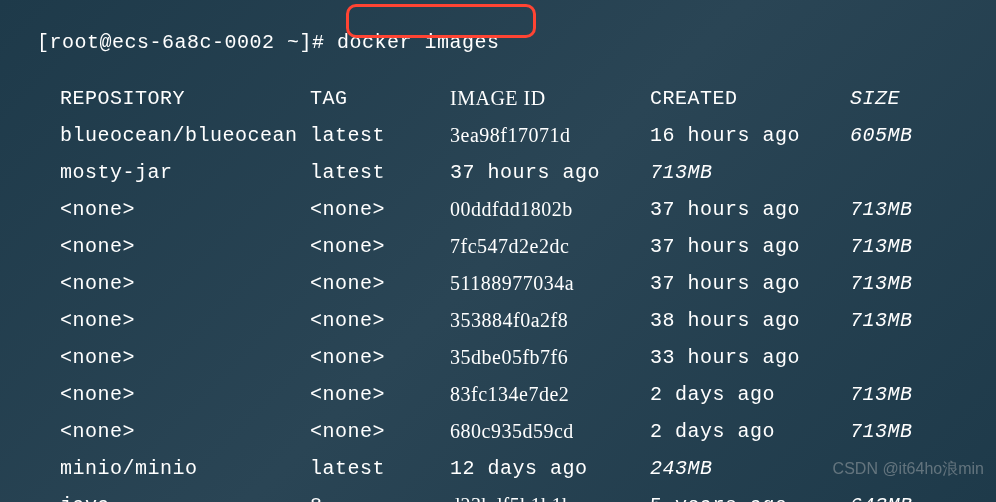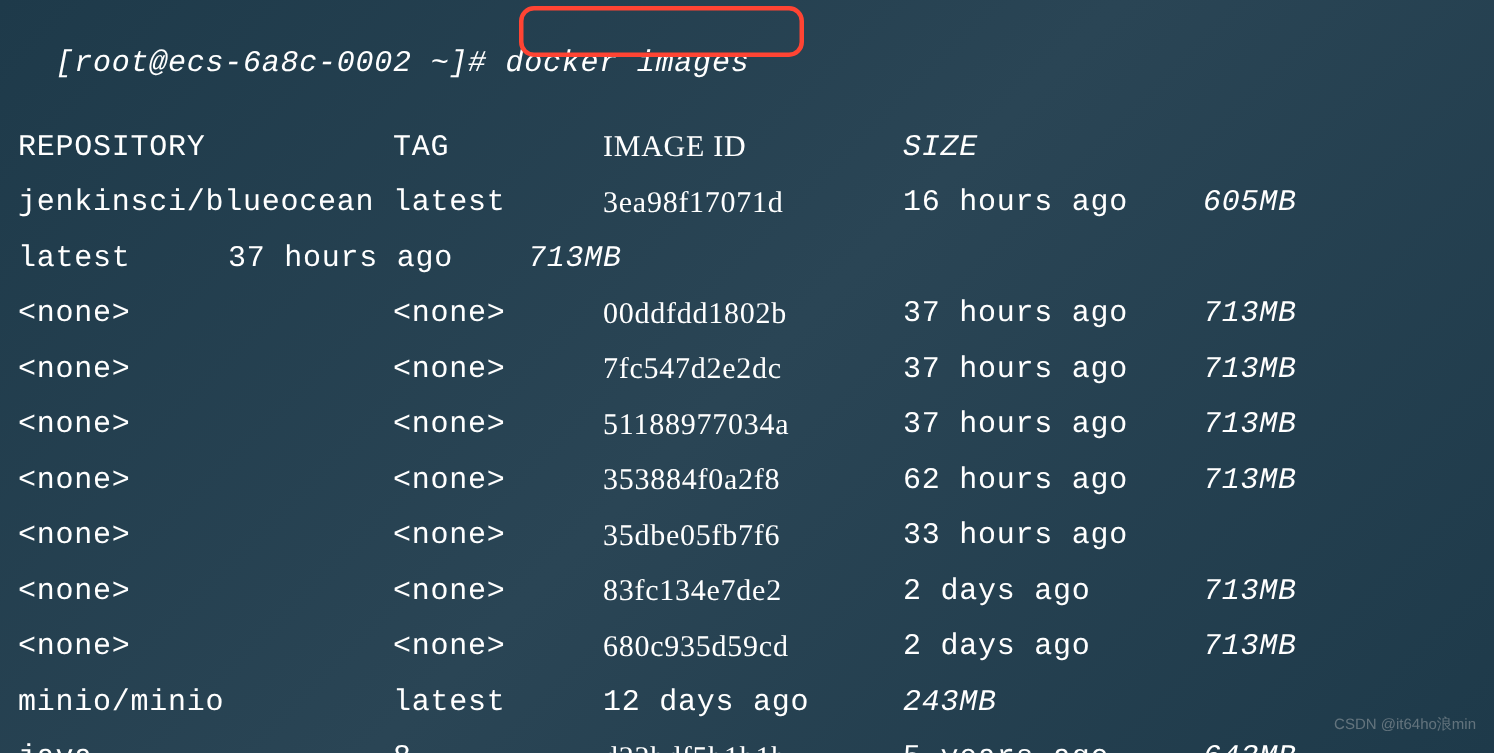--- a/index.html
+++ b/index.html
@@ -16,77 +16,78 @@
       width: 996px;
       height: 502px;
       overflow: hidden;
       position: relative;
       letter-spacing: 0.5px;
     }
     .prompt-line {
       margin-bottom: 10px;
       white-space: pre;
       position: relative;
-      font-style: italic;
     }
     .highlight-box {
       position: absolute;
       border: 3px solid #ff4433;
       border-radius: 10px;
       top: -4px;
       left: 334px;
       width: 190px;
       height: 34px;
       pointer-events: none;
     }
     .table {
       font-family: 'Courier New', Consolas, monospace;
     }
     .row {
       display: flex;
       margin-bottom: 14px;
       white-space: pre;
+      margin-left: 48px;
     }
     .col-repo { width: 250px; }
     .col-tag { width: 140px; font-family: Liberation Mono, monospace; }
     .col-id { width: 200px; font-family: Liberation Serif, serif; }
     .col-created { width: 200px; }
     .col-size { width: 100px; font-style: italic; }
     .watermark {
       position: absolute;
-      bottom: 12px;
+      bottom: 22px;
       right: 12px;
-      font-size: 10px;
+      font-size: 16px;
       color: rgba(200, 200, 200, 0.4);
       font-family: Arial, sans-serif;
       letter-spacing: 0;
     }
   </style>
 </head>
 <body>
 
 <div class="prompt-line">
   <span>[root@ecs-6a8c-0002 ~]# docker images</span>
   <div class="highlight-box"></div>
 </div>
 
 <div class="table">
   <div class="row">
     <span class="col-repo">REPOSITORY</span>
     <span class="col-tag">TAG</span>
     <span class="col-id">IMAGE ID</span>
+    <span class="col-created">CREATED</span>
     <span class="col-size">SIZE</span>
   </div>
   <div id="rows-container">
-      <div class="row"><span class="col-repo">jenkinsci/blueocean</span><span class="col-tag">latest</span><span class="col-id">3ea98f17071d</span><span class="col-created">16 hours ago</span><span class="col-size">605MB</span></div>
-      <div class="row"><span class="col-tag">latest</span><span class="col-created">37 hours ago</span><span class="col-size">713MB</span></div>
+      <div class="row"><span class="col-repo">blueocean/blueocean</span><span class="col-tag">latest</span><span class="col-id">3ea98f17071d</span><span class="col-created">16 hours ago</span><span class="col-size">605MB</span></div>
+      <div class="row"><span class="col-repo">mosty-jar</span><span class="col-tag">latest</span><span class="col-created">37 hours ago</span><span class="col-size">713MB</span></div>
       <div class="row"><span class="col-repo">&lt;none&gt;</span><span class="col-tag">&lt;none&gt;</span><span class="col-id">00ddfdd1802b</span><span class="col-created">37 hours ago</span><span class="col-size">713MB</span></div>
       <div class="row"><span class="col-repo">&lt;none&gt;</span><span class="col-tag">&lt;none&gt;</span><span class="col-id">7fc547d2e2dc</span><span class="col-created">37 hours ago</span><span class="col-size">713MB</span></div>
       <div class="row"><span class="col-repo">&lt;none&gt;</span><span class="col-tag">&lt;none&gt;</span><span class="col-id">51188977034a</span><span class="col-created">37 hours ago</span><span class="col-size">713MB</span></div>
-      <div class="row"><span class="col-repo">&lt;none&gt;</span><span class="col-tag">&lt;none&gt;</span><span class="col-id">353884f0a2f8</span><span class="col-created">62 hours ago</span><span class="col-size">713MB</span></div>
+      <div class="row"><span class="col-repo">&lt;none&gt;</span><span class="col-tag">&lt;none&gt;</span><span class="col-id">353884f0a2f8</span><span class="col-created">38 hours ago</span><span class="col-size">713MB</span></div>
       <div class="row"><span class="col-repo">&lt;none&gt;</span><span class="col-tag">&lt;none&gt;</span><span class="col-id">35dbe05fb7f6</span><span class="col-created">33 hours ago</span></div>
       <div class="row"><span class="col-repo">&lt;none&gt;</span><span class="col-tag">&lt;none&gt;</span><span class="col-id">83fc134e7de2</span><span class="col-created">2 days ago</span><span class="col-size">713MB</span></div>
       <div class="row"><span class="col-repo">&lt;none&gt;</span><span class="col-tag">&lt;none&gt;</span><span class="col-id">680c935d59cd</span><span class="col-created">2 days ago</span><span class="col-size">713MB</span></div>
       <div class="row"><span class="col-repo">minio/minio</span><span class="col-tag">latest</span><span class="col-created">12 days ago</span><span class="col-size">243MB</span></div>
       <div class="row"><span class="col-repo">java</span><span class="col-tag">8</span><span class="col-id">d23bdf5b1b1b</span><span class="col-created">5 years ago</span><span class="col-size">643MB</span></div>
     </div>
 </div>
 
 <div class="watermark">CSDN @it64ho浪min</div>
 

